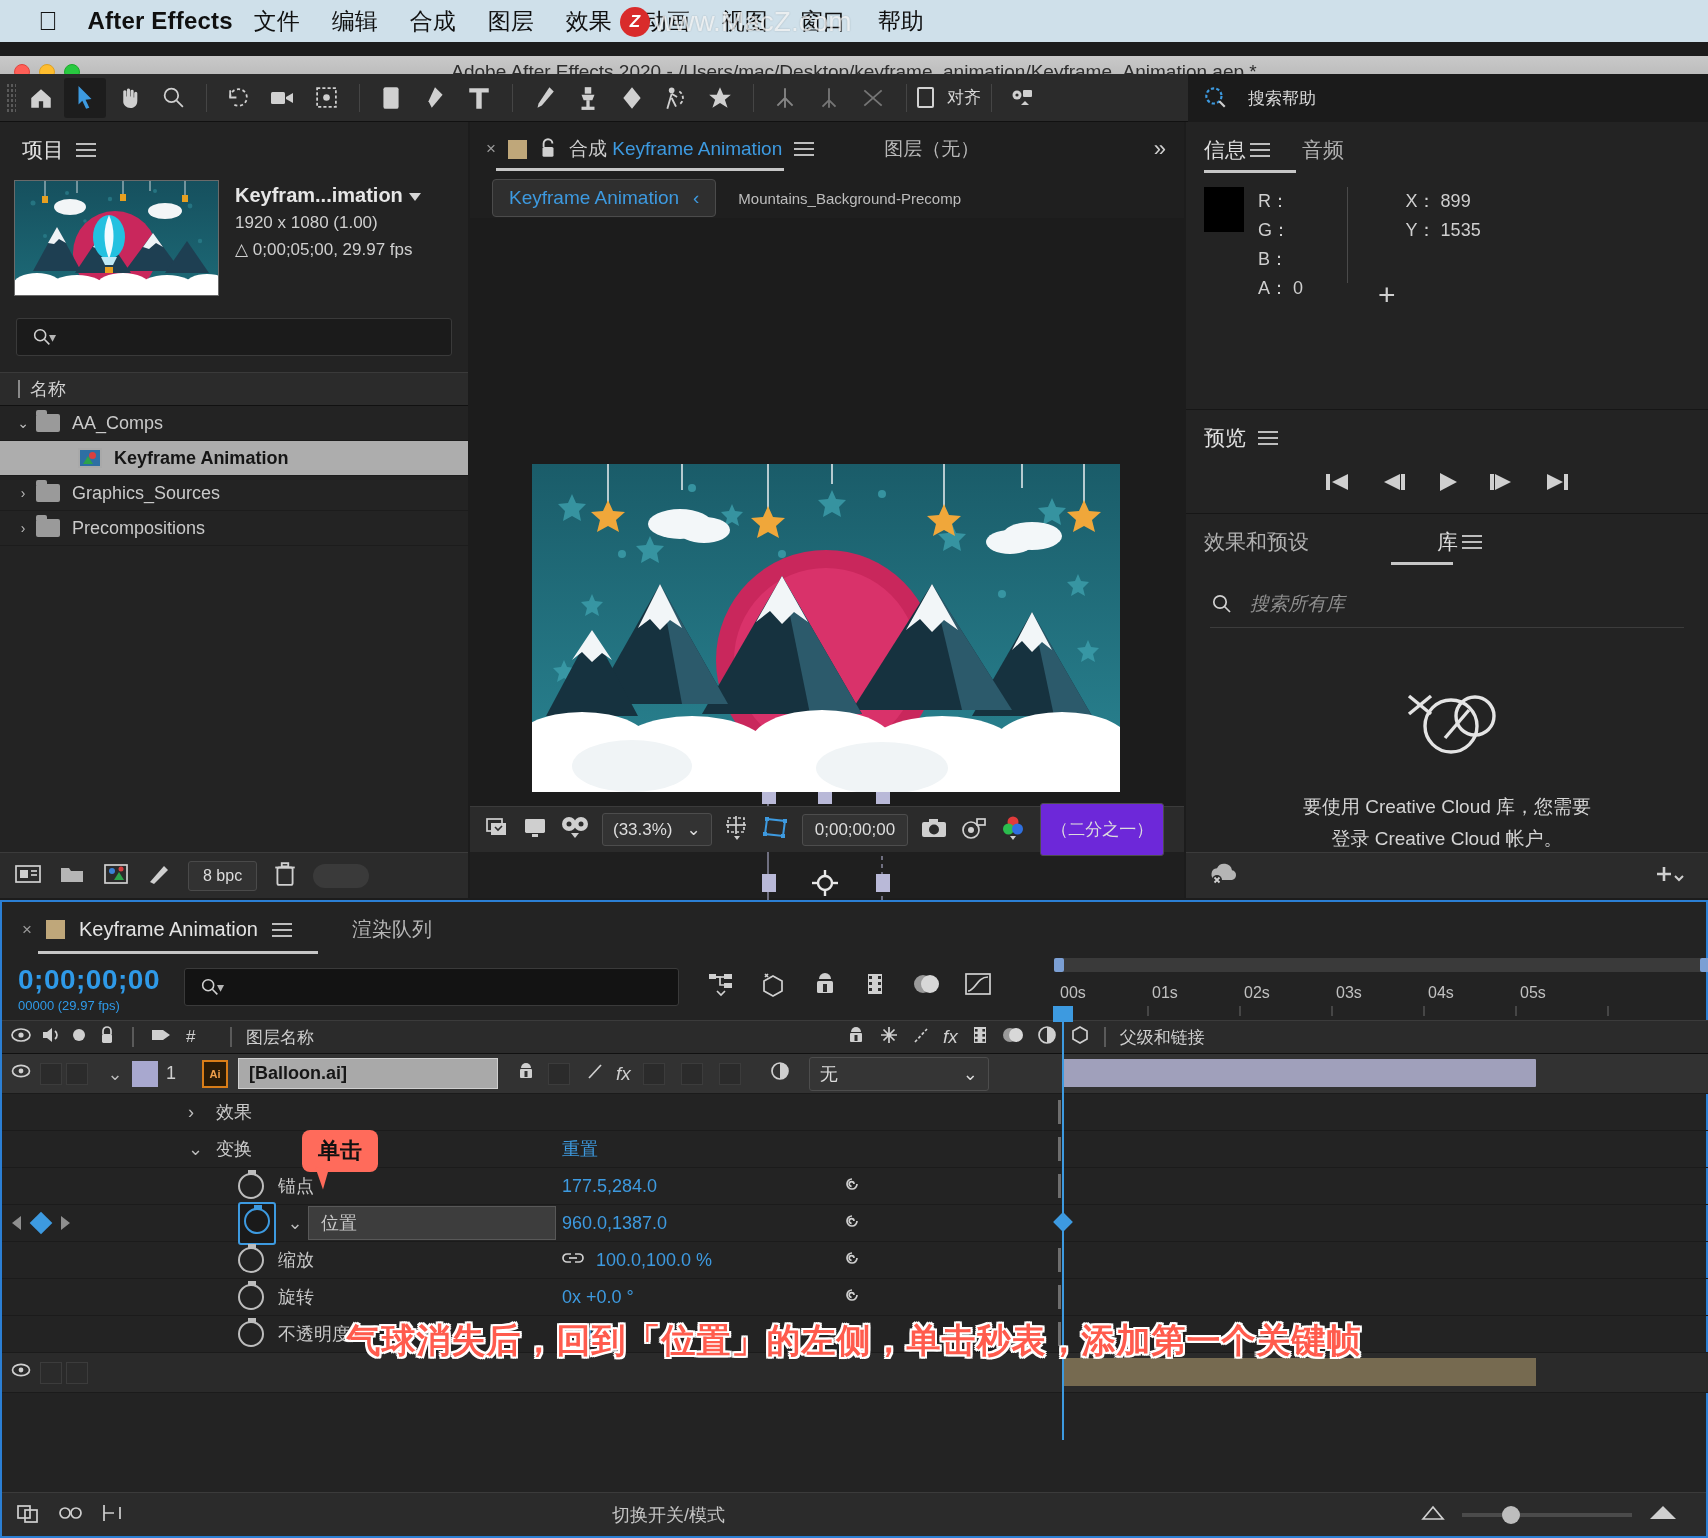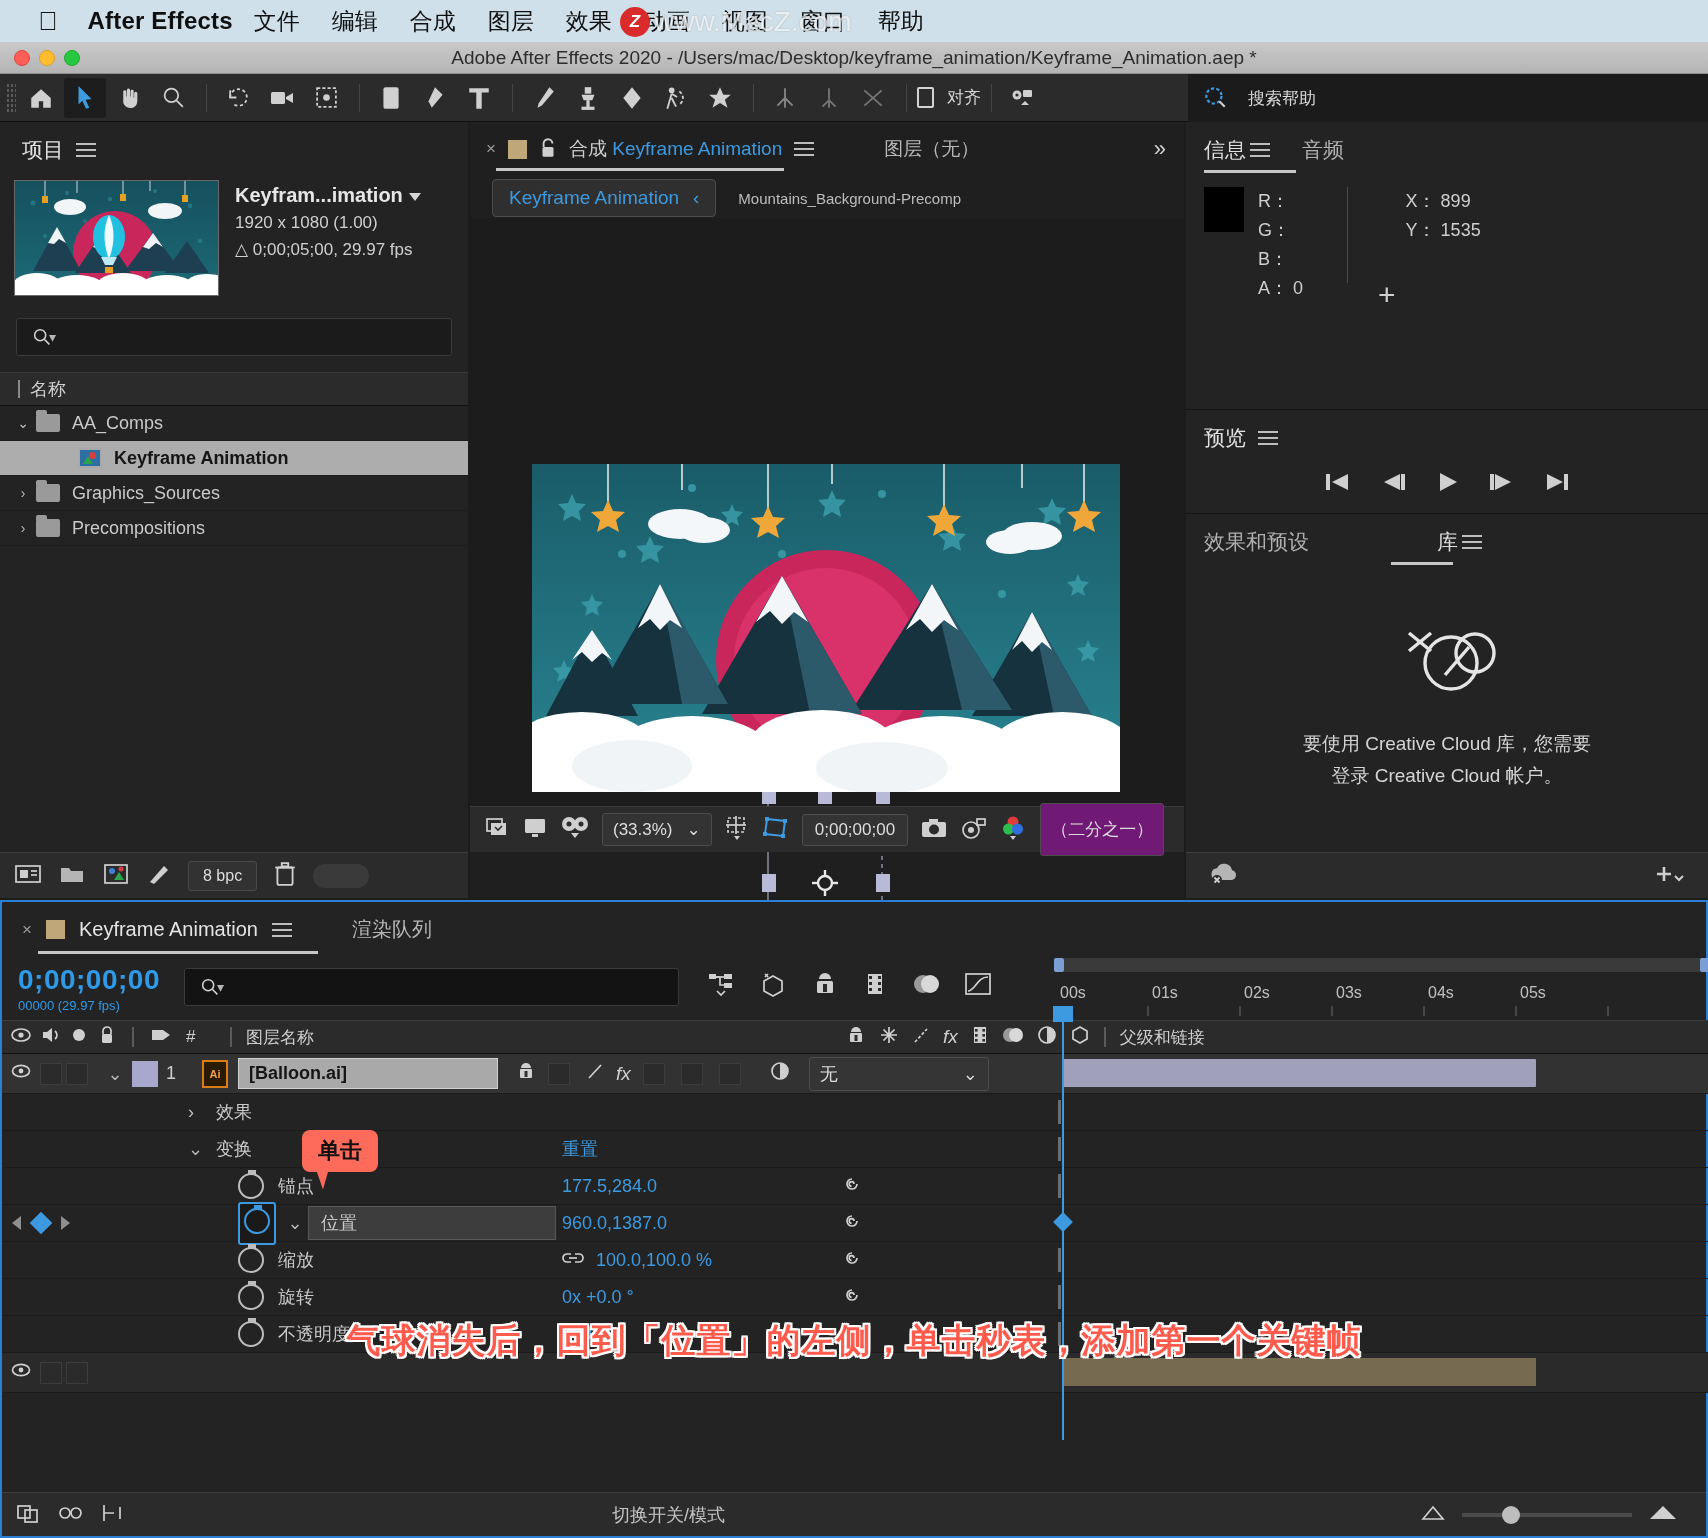--- a/index.html
+++ b/index.html
@@ -29,21 +29,21 @@
     display:flex; align-items:center; justify-content:center; font-weight:bold;
     font-size:17px; font-style:italic; margin-right:4px; flex:none;
   }
   .wm-text {
     font-size:28px; color:#f2f2f2; opacity:.78; font-family:"Liberation Sans",sans-serif;
     text-shadow:0 0 2px rgba(0,0,0,.25); white-space:nowrap;
   }
 
   
   .titlebar {
-    position:absolute; left:0; top:42px; width:1708px; height:32px;
+    position:absolute; left:0; top:56px; width:1708px; height:32px;
     background:linear-gradient(#c9c9c9,#b4b4b4);
     border-bottom:1px solid #8d8d8d;
     display:flex; align-items:center; justify-content:center; position:absolute;text-align:right;
   }
   .traffic { position:absolute; left:14px; top:0; height:32px; display:flex; align-items:center; gap:9px; }
   .tl { width:16px; height:16px; border-radius:50%; }
   .tl.r { background:#ff5f57; border:1px solid #e0443e; }
   .tl.y { background:#ffbd2e; border:1px solid #dea123; }
   .tl.g { background:#28c940; border:1px solid #1aab29; }
   .title-text { font-size:19px; color:#2d2d2d; }
@@ -152,21 +152,21 @@
   .stage { position:absolute; left:62px; top:246px; width:588px; height:328px; overflow:hidden; }
   .anchorwrap { position:absolute; left:62px; top:574px; width:588px; height:130px; }
   .comp-toolbar {
     position:absolute; left:0; bottom:0; width:714px; height:46px; background:#2b2b2b;
     border-top:1px solid #3b3b3b; display:flex; align-items:center; gap:12px; padding-left:14px;
   }
   .zoomsel { background:#333; border:1px solid #4d4d4d; border-radius:3px; padding:5px 10px;
              font-size:17px; color:#ddd; display:flex; align-items:center; gap:14px; }
   .tcfield { background:#333; border:1px solid #4d4d4d; border-radius:3px; padding:5px 12px;
              font-size:17px; color:#ddd; }
-  .resbox { background:#701a75; border:1px solid #4d4d4d; border-radius:3px; padding:14px 10px;
+  .resbox { background:#6d28d9; border:1px solid #4d4d4d; border-radius:3px; padding:14px 10px;
             font-size:17px; color:#ddd; }
 
   
   .rc-sec { border-bottom:1px solid #161616; }
   .info-tabs { display:flex; align-items:center; gap:4px; padding:14px 0 0 18px; }
   .rtab { font-size:21px; color:#dedede; }
   .rtab.dim { color:#b0b0b0; }
   .rtab-ul { width:92px;height:3px;background:#c6c6c6;margin:6px 0 0 18px; }
   .info-body { display:flex; padding:14px 0 0 18px; gap:0; height:200px; }
   .swatch { width:40px;height:45px;background:#000; margin-right:14px; }
@@ -853,20 +853,27 @@
         <span class="rtab dim">效果和预设</span>
         <span class="rtab" style="margin-left:124px">库</span>
         <span class="hamb">
             <i></i>
             <i></i>
             <i></i>
           </span>
       </div>
       <div class="rtab-ul" style="width:62px;margin-left:205px"></div>
 
+      <div class="lib-search">
+        <svg width="24" height="24" viewBox="0 0 24 24">
+            <circle cx="10" cy="10" r="6.2" class="ic" stroke="#cfcfcf" stroke-width="2"></circle>
+            <line x1="14.5" y1="14.5" x2="20" y2="20" class="ic" stroke="#cfcfcf" stroke-width="2"></line>
+          </svg>
+        <span class="lib-ph">搜索所有库</span>
+      </div>
 
       <div style="display:flex;flex-direction:column;align-items:center;margin-top:52px">
         <span>
           <svg width="120" height="86" viewBox="0 0 120 86">
             <g stroke="#e4e4e4" stroke-width="3.4" fill="none">
               <circle cx="64" cy="46" r="26"></circle>
               <circle cx="88" cy="36" r="19"></circle>
               <path d="M82 30 L58 58"></path>
               <path d="M22 16 L44 34"></path>
                 <path d="M44 16 L22 34"></path>

